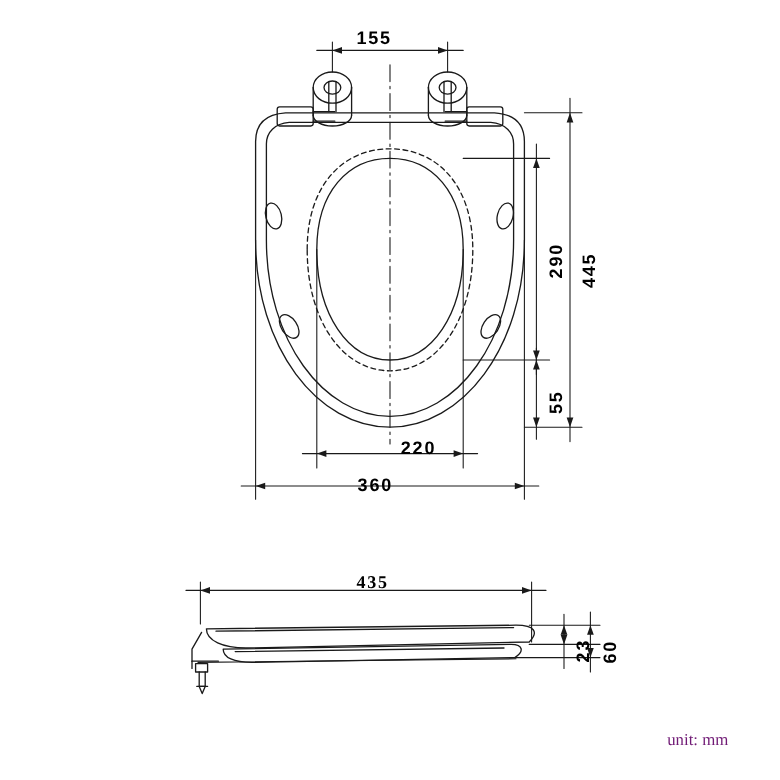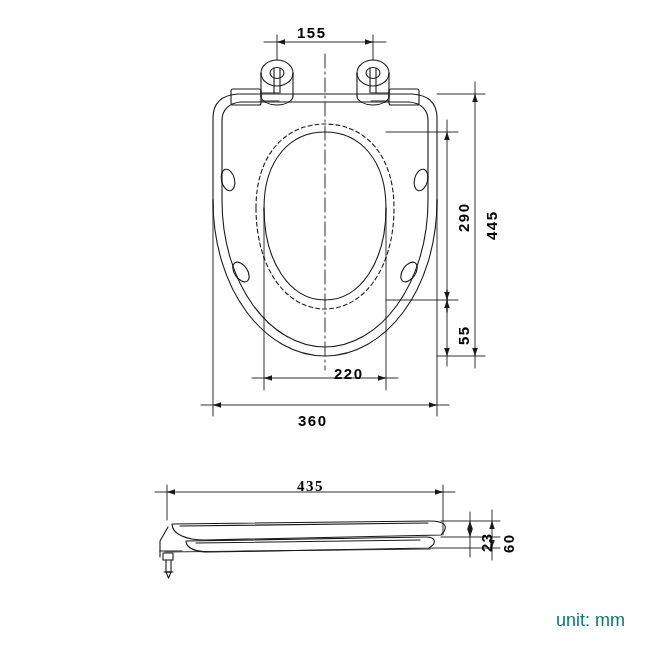--- a/index.html
+++ b/index.html
@@ -33,23 +33,23 @@
     font-weight: bold;
     letter-spacing: 1.5px;
     color: #000000;
     white-space: nowrap;
   }
   .dim-text.vert {
     transform-origin: 0 0;
   }
   .unit-text {
     position: absolute;
-    font-family: Liberation Sans, sans-serif;
-    font-size: 18px;
-    color: #0f766e;
+    font-family: Liberation Serif, serif;
+    font-size: 14px;
+    color: #701a75;
     white-space: nowrap;
   }
 </style>
 </head>
 <body>
 
 <div id="stage">
 
   <svg id="drawing" viewBox="0 0 650 650">
     <g fill="none" stroke="#1a1a1a" stroke-width="1.1" stroke-linecap="round" stroke-linejoin="round">
@@ -252,21 +252,21 @@
   <div class="dim-text" style="left:297px; top:24px;">155</div>
 
   <div class="dim-text vert" style="left:455px; top:232px; transform:rotate(-90deg);">290</div>
 
   <div class="dim-text vert" style="left:483px; top:240px; transform:rotate(-90deg);">445</div>
 
   <div class="dim-text vert" style="left:455px; top:345px; transform:rotate(-90deg);">55</div>
 
   <div class="dim-text" style="left:298px; top:365px;margin-left:36px;">220</div>
 
-  <div class="dim-text" style="left:298px; top:412px;">360</div>
+  <div class="dim-text" style="left:298px; top:396px;">360</div>
 
   <div class="dim-text" style="left:297px; top:478px;font-family:Liberation Serif, serif;">435</div>
 
   <div class="dim-text vert" style="left:478px; top:552px; transform:rotate(-90deg);">23</div>
 
   <div class="dim-text vert" style="left:500px; top:553px; transform:rotate(-90deg);">60</div>
 
   <div class="unit-text" style="left:556px; top:610px;">unit: mm</div>
 
 </div>

